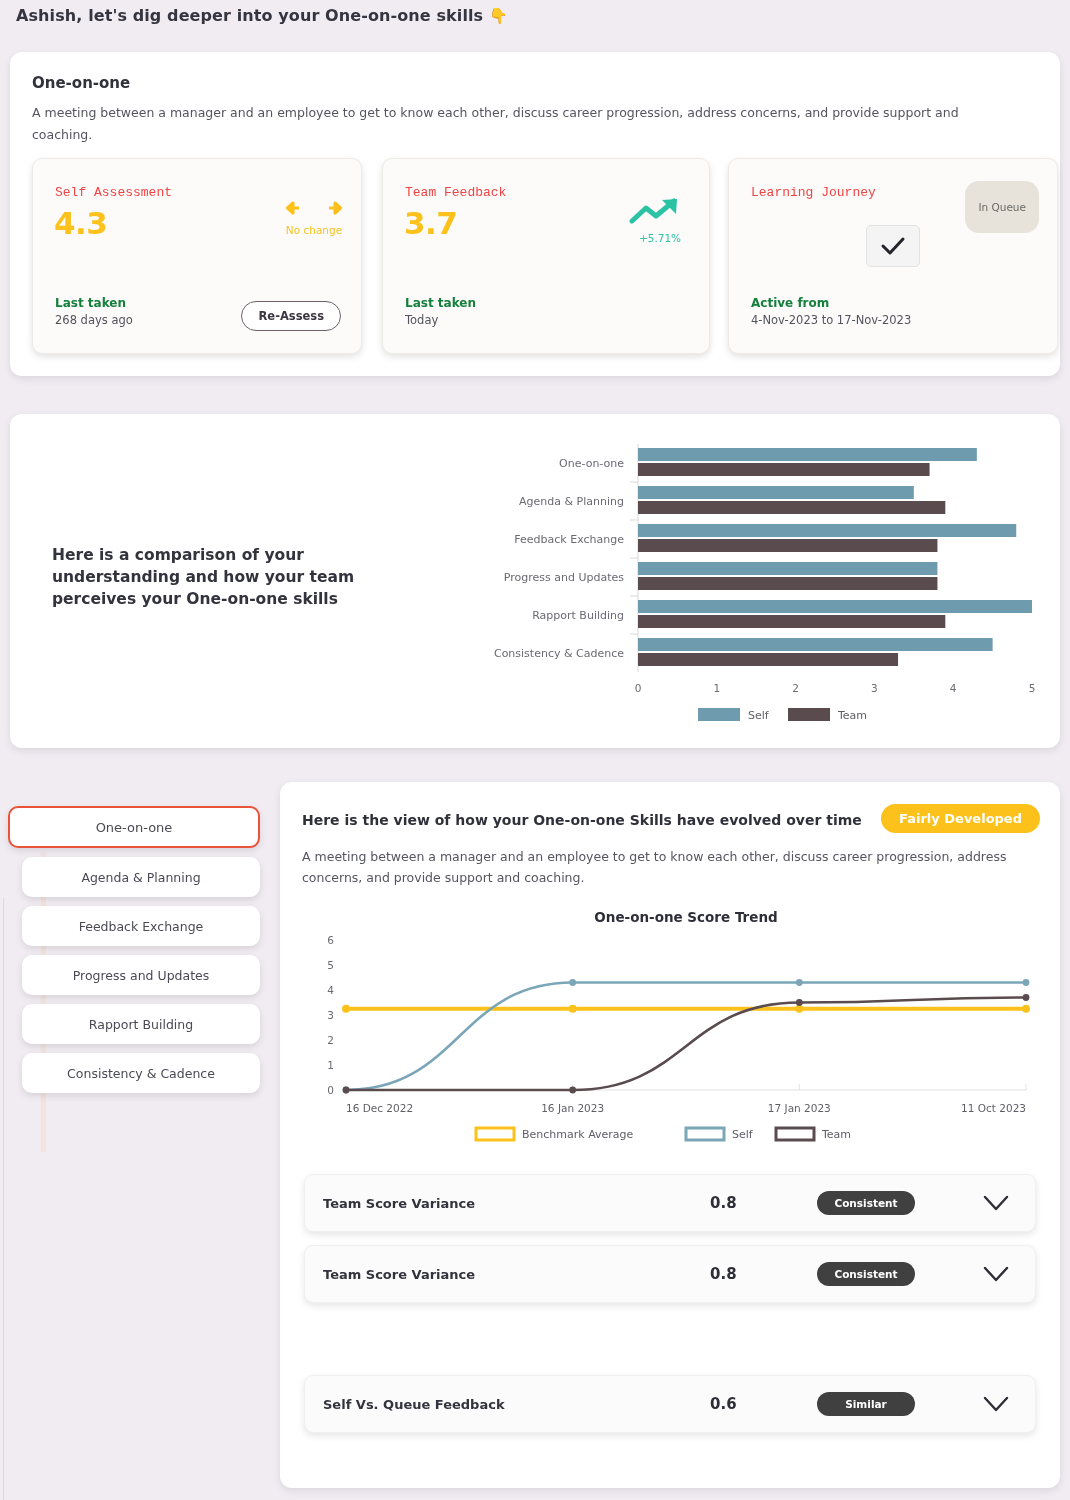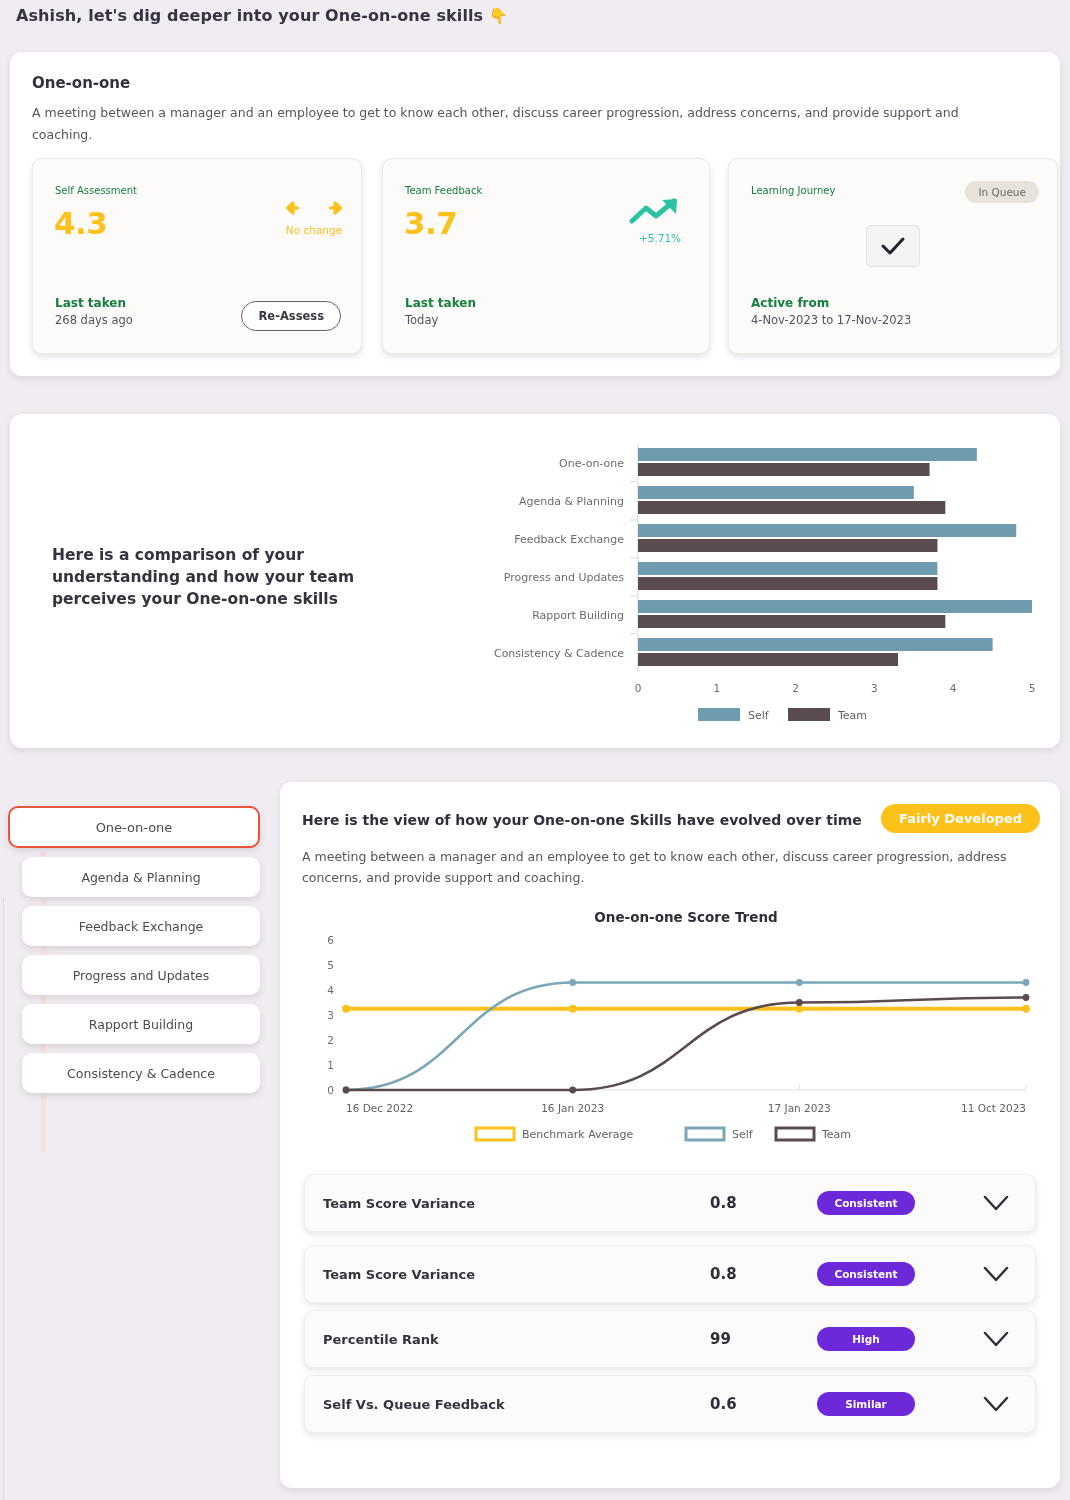--- a/index.html
+++ b/index.html
@@ -34,40 +34,40 @@
               font-size: 12.5px; line-height: 22px; color: #55555F; }
 
   .metric {
     position: absolute; top: 106px; height: 196px;
     background: #FCFBFA; border: 1px solid #EEEAE6; border-radius: 10px;
     box-shadow: 0 3px 6px rgba(90,80,90,.16);
   }
   #m1 { left: 22px;  width: 330px; }
   #m2 { left: 372px; width: 328px; }
   #m3 { left: 718px; width: 330px; }
-  .m-label { position:absolute; left: 22px; top: 26px; font-size: 10px; color:#15803d; }
+  .m-label { position:absolute; left: 22px; top: 26px; font-size: 13px; color:#ef4444;font-family:Liberation Mono, monospace; }
   .m-value { position:absolute; left: 21px; top: 46px; font-size: 31px; font-weight: bold; color:#FCC21B; letter-spacing:-.5px;}
   .m-foot-l { position:absolute; left: 22px; bottom: 26px; font-size: 11.5px; }
   .m-foot-l b { display:block; font-size:12px; font-weight:bold; color:#15803d; margin-bottom:3px;}
   .m-foot-l span { color:#53535D; }
 
   .trend-wrap { position:absolute; right: 18px; top: 38px; text-align:center; }
   .trend-sub  { font-size: 10.5px; margin-top: 1px; }
   .trend-flat .trend-sub { color:#FCC21B; }
   .trend-up   .trend-sub { color:#2BC3A4; }
 
   .reassess {
     position:absolute; right: 20px; bottom: 22px;
     padding: 7px 16px; border:1.5px solid #6E6168; border-radius: 20px;
     background:#fff; font-size: 11.5px; font-weight:bold; color:#3D3640;
     cursor:pointer;
   }
   .inqueue {
     position:absolute; right: 18px; top: 22px;
-    padding: 5px 13px; border-radius: 14px; background:#E7E3DB;
+    padding: 20px 13px; border-radius: 14px; background:#E7E3DB;
     font-size: 10.5px; color:#6C6A66;
   }
   .check-box {
     position:absolute; left: 50%; transform: translateX(-50%); top: 66px;
     width: 54px; height: 42px; background:#F4F4F4; border:1px solid #E2E2E2;
     border-radius: 5px; display:flex; align-items:center; justify-content:center;
   }
 
   
   #sec2 { left: 10px; top: 414px; width: 1050px; height: 334px; }
@@ -106,21 +106,21 @@
     position:absolute; left: 24px; width: 732px; height: 58px;
     background:#FBFBFB; border:1px solid #F0F0F0; border-radius: 9px;
     box-shadow: 0 3px 6px rgba(90,80,90,.14);
   }
   .rowcard .r-label { position:absolute; left: 18px; top: 50%; transform:translateY(-50%);
                       font-size: 13px; font-weight:bold; color:#33333D; }
   .rowcard .r-value { position:absolute; left: 405px; top: 50%; transform:translateY(-50%);
                       font-size: 15px; font-weight:bold; color:#2E2E38; }
   .rowcard .r-badge { position:absolute; left: 512px; top: 50%; transform:translateY(-50%);
                       width: 98px; text-align:center; padding: 6px 0; border-radius: 14px;
-                      background:#6d28d9; color:#fff; font-size: 10.5px; font-weight:bold; }
+                      background:#404040; color:#fff; font-size: 10.5px; font-weight:bold; }
   .rowcard .r-chev  { position:absolute; right: 26px; top: 50%; transform:translateY(-50%);
                       cursor:pointer; }
 </style>
 </head>
 <body>
 
 <div class="page">
 
   <div class="page-title">
     <span>Ashish, let's dig deeper into your One-on-one skills</span>
@@ -298,28 +298,20 @@
         </svg>
     </div>
     <div class="rowcard" style="top:463px">
       <div class="r-label">Team Score Variance</div>
       <div class="r-value">0.8</div>
       <div class="r-badge">Consistent</div>
       <svg class="r-chev" width="26" height="16" viewBox="0 0 26 16">
           <polyline points="2,2 13,14 24,2" fill="none" stroke="#2E2E38" stroke-width="2.4" stroke-linecap="round" stroke-linejoin="round"></polyline>
         </svg>
     </div>
-    <div class="rowcard" style="top:528px">
-      <div class="r-label">Percentile Rank</div>
-      <div class="r-value">99</div>
-      <div class="r-badge">High</div>
-      <svg class="r-chev" width="26" height="16" viewBox="0 0 26 16">
-          <polyline points="2,2 13,14 24,2" fill="none" stroke="#2E2E38" stroke-width="2.4" stroke-linecap="round" stroke-linejoin="round"></polyline>
-        </svg>
-    </div>
     <div class="rowcard" style="top:593px">
       <div class="r-label">Self Vs. Queue Feedback</div>
       <div class="r-value">0.6</div>
       <div class="r-badge">Similar</div>
       <svg class="r-chev" width="26" height="16" viewBox="0 0 26 16">
           <polyline points="2,2 13,14 24,2" fill="none" stroke="#2E2E38" stroke-width="2.4" stroke-linecap="round" stroke-linejoin="round"></polyline>
         </svg>
     </div>
   </div>
 

